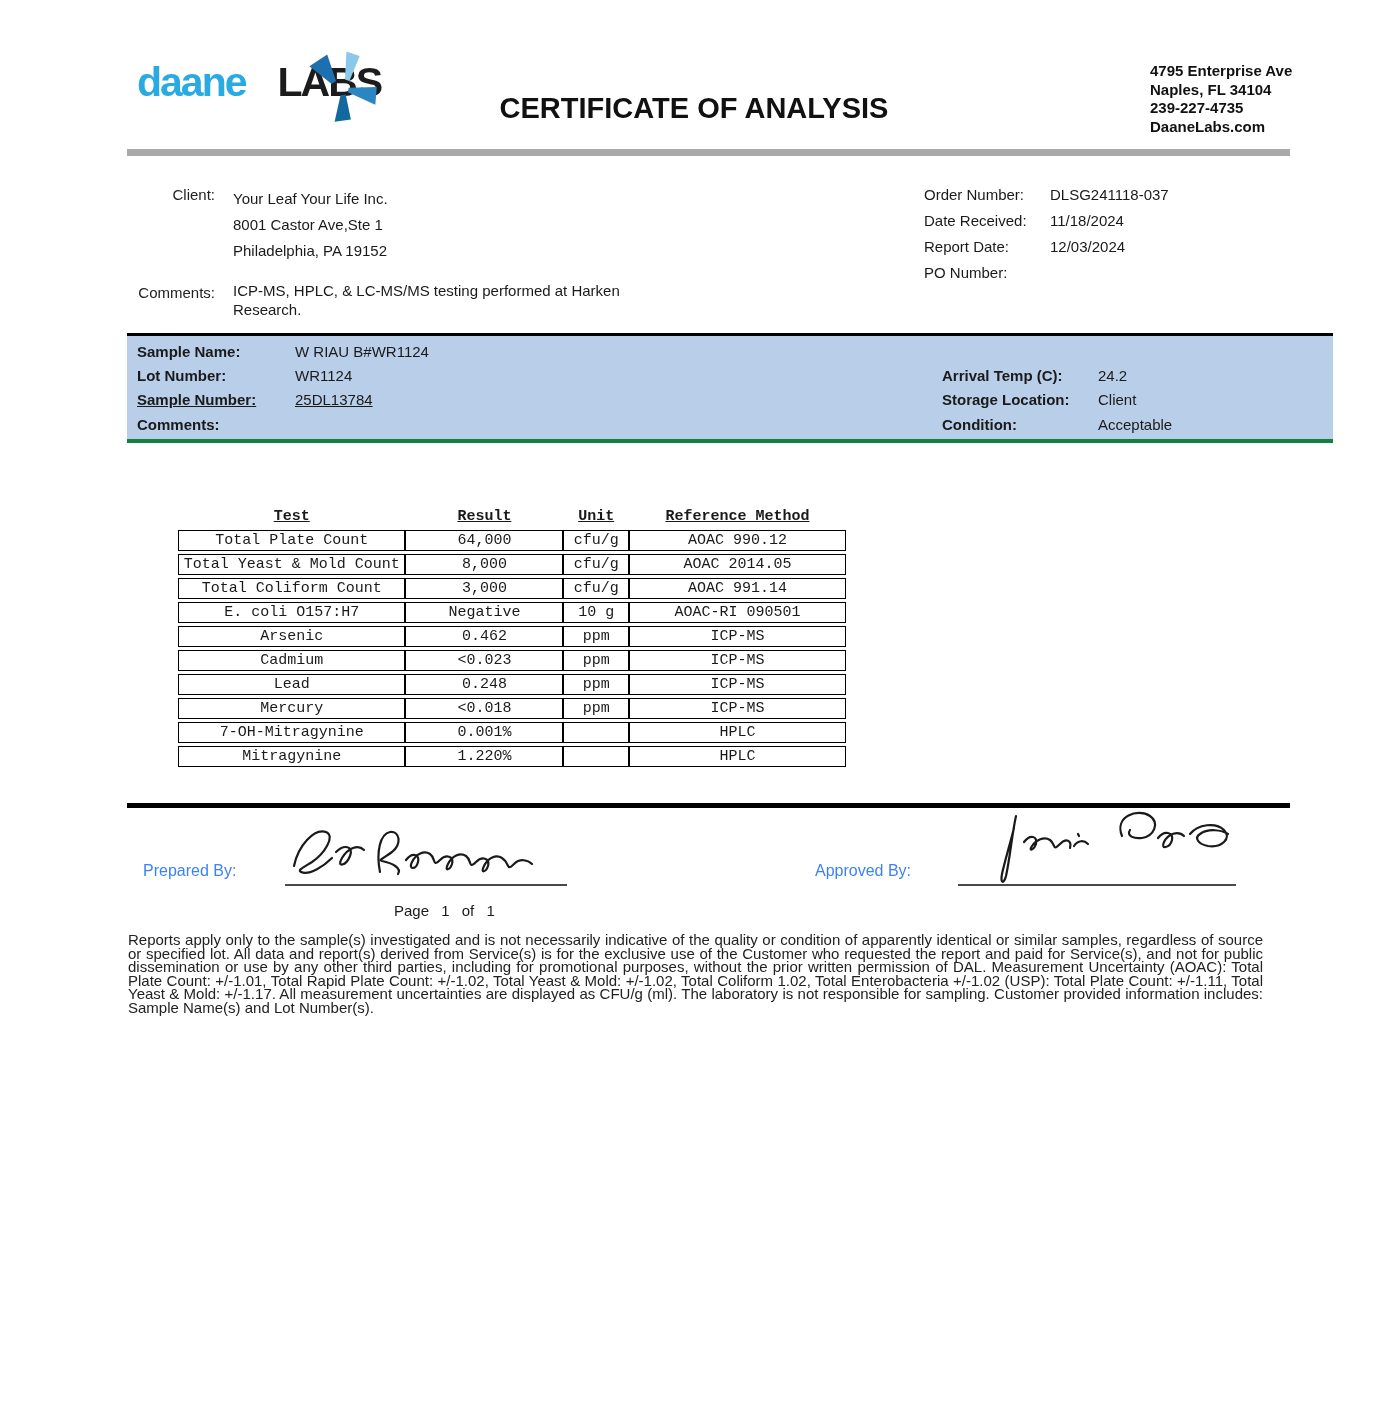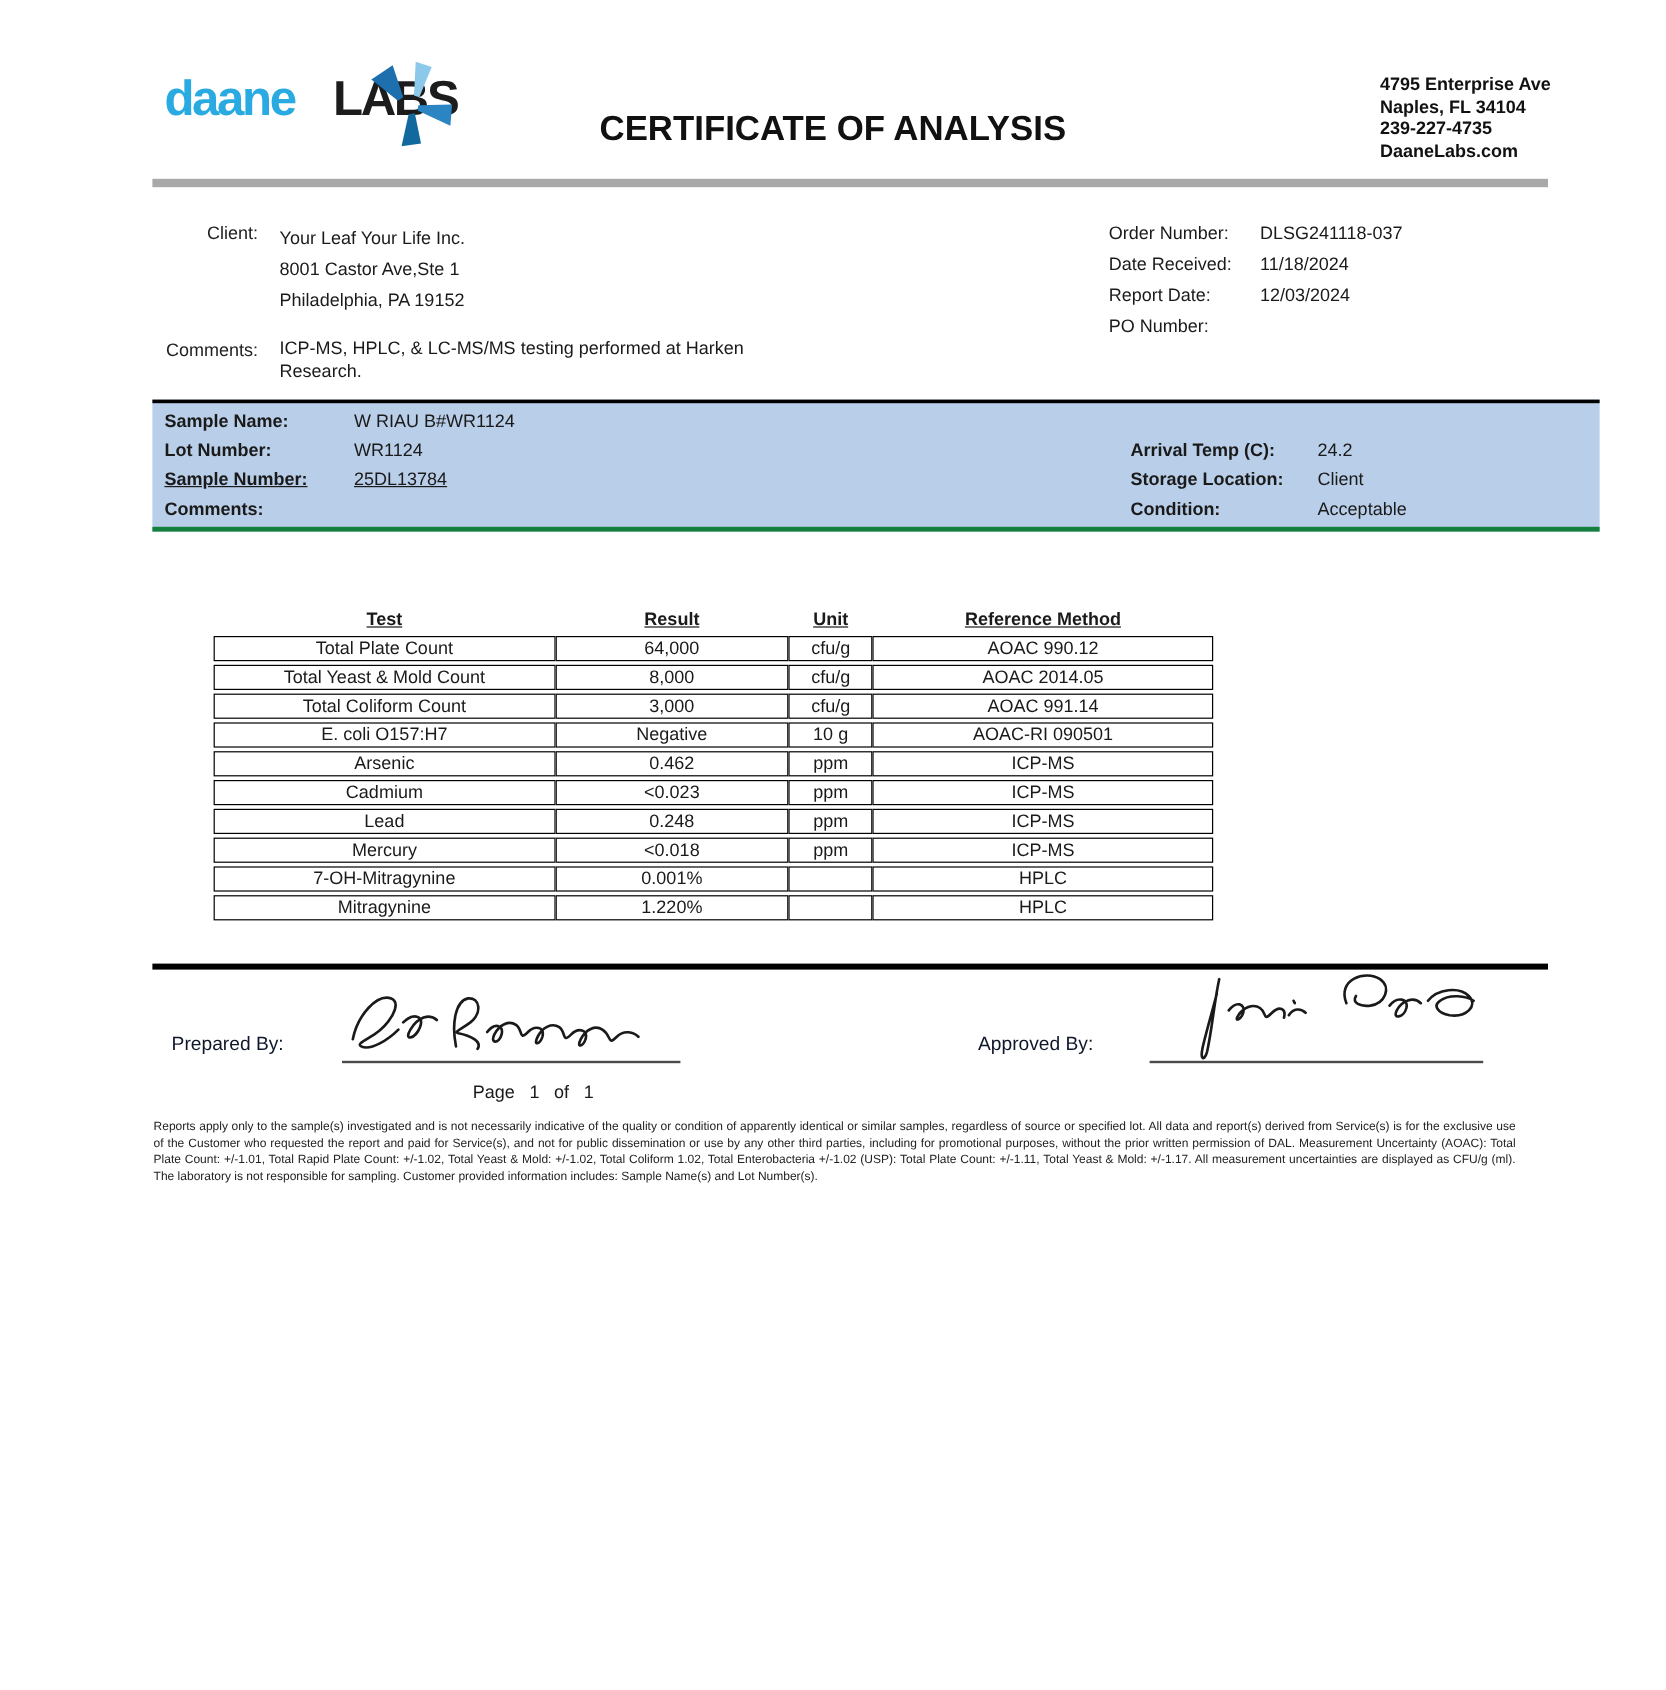--- a/index.html
+++ b/index.html
@@ -28,44 +28,44 @@
   .order-row .val{margin-left:0px;}
 
   
   .sample-box{position:absolute;left:127px;top:333px;width:1163px;height:103px;background:#b9cee8;border-top:3px solid #000;border-bottom:4px solid #15803d;padding-left:43px;}
   .srow{position:absolute;font-size:15px;display:flex;}
   .srow .lbl{font-weight:bold;}
   .s-left .lbl{width:158px;}
   .s-right .lbl{width:156px;}
 
   
-  .results{position:absolute;left:178px;top:505px;border-collapse:separate;border-spacing:0 3px;width:833px;}
+  .results{position:absolute;left:178px;top:505px;border-collapse:separate;border-spacing:0 3px;width:668px;font-family:Liberation Mono, monospace;}
   .results th{font-size:15px;font-weight:bold;text-decoration:underline;text-align:center;padding:0 0 2px 0;border:none;}
   .results td{border:1px solid #000;font-size:15px;text-align:center;height:19px;padding:0 4px;background:#fff;}
   .results td:nth-child(1){width:288px;}
   .results td:nth-child(2){width:193px;}
   .results td:nth-child(3){width:62px;}
   .results td:nth-child(4){width:288px;}
 
   .rule-black{position:absolute;left:127px;top:803px;width:1163px;height:5px;background:#000;}
 
   
-  .sig-label{position:absolute;font-size:16px;color:#0f172a;}
+  .sig-label{position:absolute;font-size:16px;color:#3b82f6;}
   .prep-label{left:143px;top:862px;}
   .appr-label{left:815px;top:862px;}
   .sig-line{position:absolute;height:2px;background:#4a4a4a;}
   .prep-line{left:285px;top:884px;width:282px;}
   .appr-line{left:958px;top:884px;width:278px;}
   .sig-svg{position:absolute;}
   .prep-svg{left:282px;top:818px;}
   .appr-svg{left:950px;top:806px;}
 
   .page-num{position:absolute;left:394px;top:902px;width:600px;text-align:left;font-size:15px;word-spacing:8px;}
 
-  .disclaimer{position:absolute;left:128px;top:933px;width:1135px;font-size:10px;line-height:13.5px;color:#222;text-align:justify;}
+  .disclaimer{position:absolute;left:128px;top:933px;width:1135px;font-size:15px;line-height:13.5px;color:#222;text-align:justify;}
 </style>
 </head>
 <body>
 
 <div class="page">
 
   <div class="logo">
     <span class="logo-text logo-daane">daane</span>
     <span class="logo-text logo-labs">LABS</span>
     <svg class="pinwheel" viewBox="0 0 100 100">

